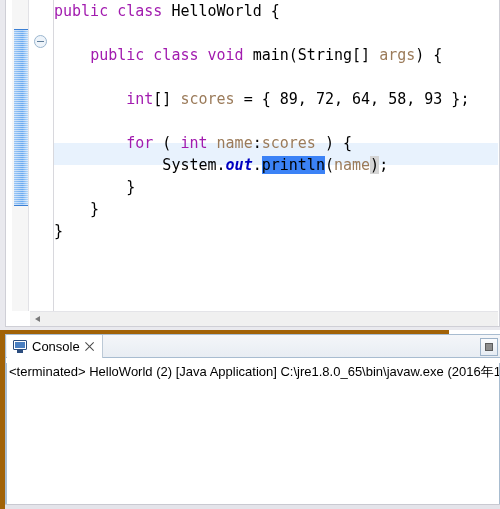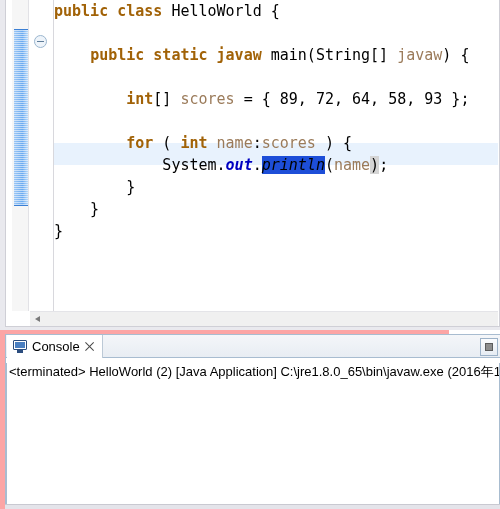--- a/index.html
+++ b/index.html
@@ -106,24 +106,24 @@
     position: absolute;
     left: 0; top: 0;
     margin: 0;
     padding: 0;
     font-family: "DejaVu Sans Mono", monospace;
     font-size: 15px;
     line-height: 22px;
     color: #000000;
     white-space: pre;
   }
-  .kw  { color: #a16207; font-weight: bold; }
+  .kw  { color: #a21caf; font-weight: normal; }
   .var { color: #9b7b5a; }
   .sfield { color: #0000c0; font-weight: bold; font-style: italic; }
-  .occ { background: #1d4ed8; font-style: italic; }
+  .occ { background: #3b82f6; }
   .brk { background: #d4d4d4; }
 
   
   #h-scroll {
     position: absolute;
     left: 24px;
     top: 311px;
     right: 1px;
     height: 15px;
     background: #f0f0f0;
@@ -146,21 +146,21 @@
     border-right: 5px solid #7a7a7a;
   }
 
   
   #console-view {
     position: absolute;
     left: 0;
     top: 330px;
     width: 449px;
     height: 179px;
-    background: #fca5a5;
+    background: #a16207;
   }
   #console-frame {
     position: absolute;
     left: 5px;
     top: 4px;
     width: 497px;
     height: 176px;
     background: #ffffff;
     border: 1px solid #a8bcd0;
     border-top: none;
@@ -305,21 +305,21 @@
     <div id="method-range-bar"></div>
 
     <div id="fold-column">
       <div class="fold-icon" style="top:35px;"></div>
     </div>
 
     <div id="code-canvas">
       <div id="current-line-hl"></div>
       <pre id="code-text"><span><span class="kw">public class </span>HelloWorld {</span>
 <span></span>
-<span>    <span class="kw">public static javaw </span>main(String[] <span class="var">javaw</span>) {</span>
+<span>    <span class="kw">public class void </span>main(String[] <span class="var">args</span>) {</span>
 <span></span>
 <span>        <span class="kw">int</span>[] <span class="var">scores</span> = { 89, 72, 64, 58, 93 };</span>
 <span></span>
 <span>        <span class="kw">for</span> ( <span class="kw">int</span> <span class="var">name</span>:<span class="var">scores</span> ) {</span>
 <span>            System.<span class="sfield">out</span>.<span class="occ">println</span>(<span class="var">name</span><span class="brk">)</span>;</span>
 <span>        }</span>
 <span>    }</span>
 <span>}</span></pre>
     </div>
 

